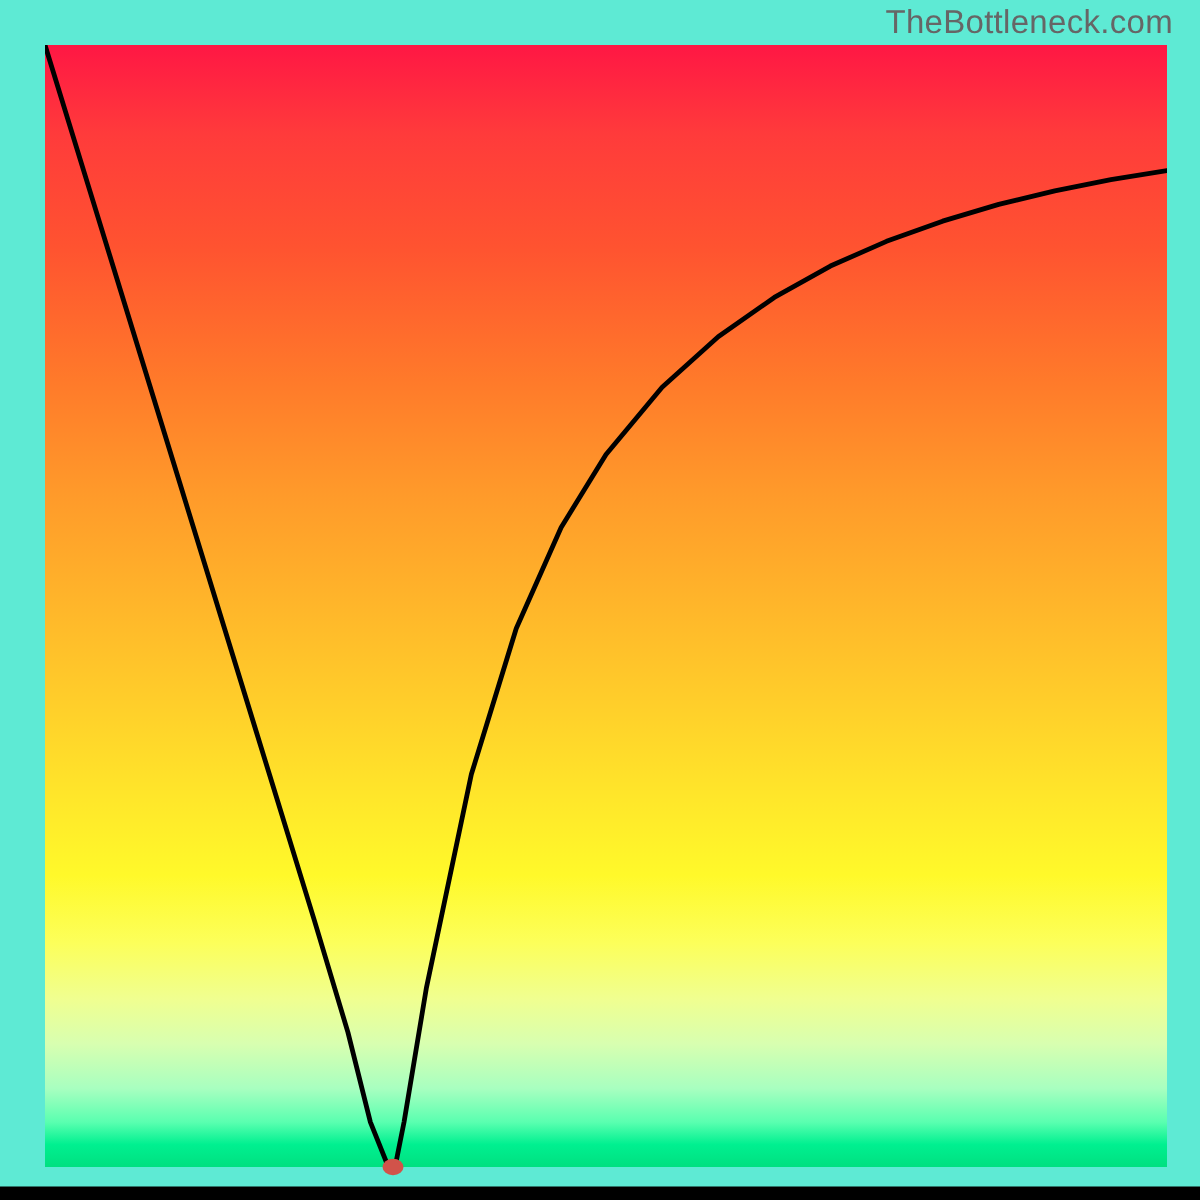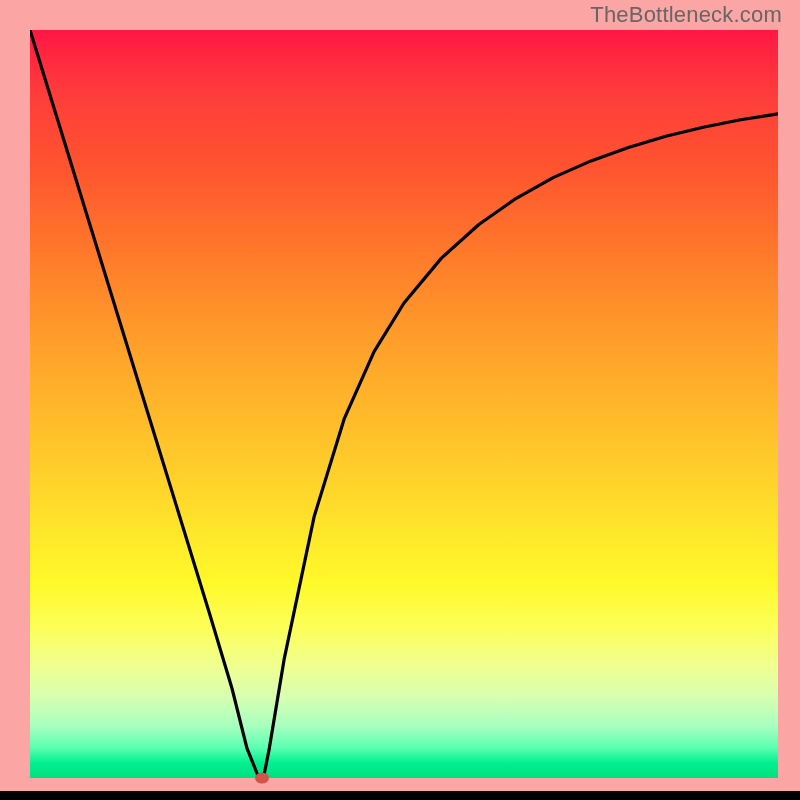--- a/index.html
+++ b/index.html
@@ -8,21 +8,21 @@
     width: 800px;
     height: 800px;
     background: #000;
     overflow: hidden;
     font-family: Arial, Helvetica, sans-serif;
   }
   .frame {
     position: relative;
     width: 800px;
     height: 791px;
-    background: #fca5a5;
+    background: #5eead4;
   }
   .watermark {
     position: absolute;
     top: 2px;
     right: 18px;
     color: #666;
     font-size: 22px;
     font-weight: 500;
     letter-spacing: 0.2px;
     user-select: none;

